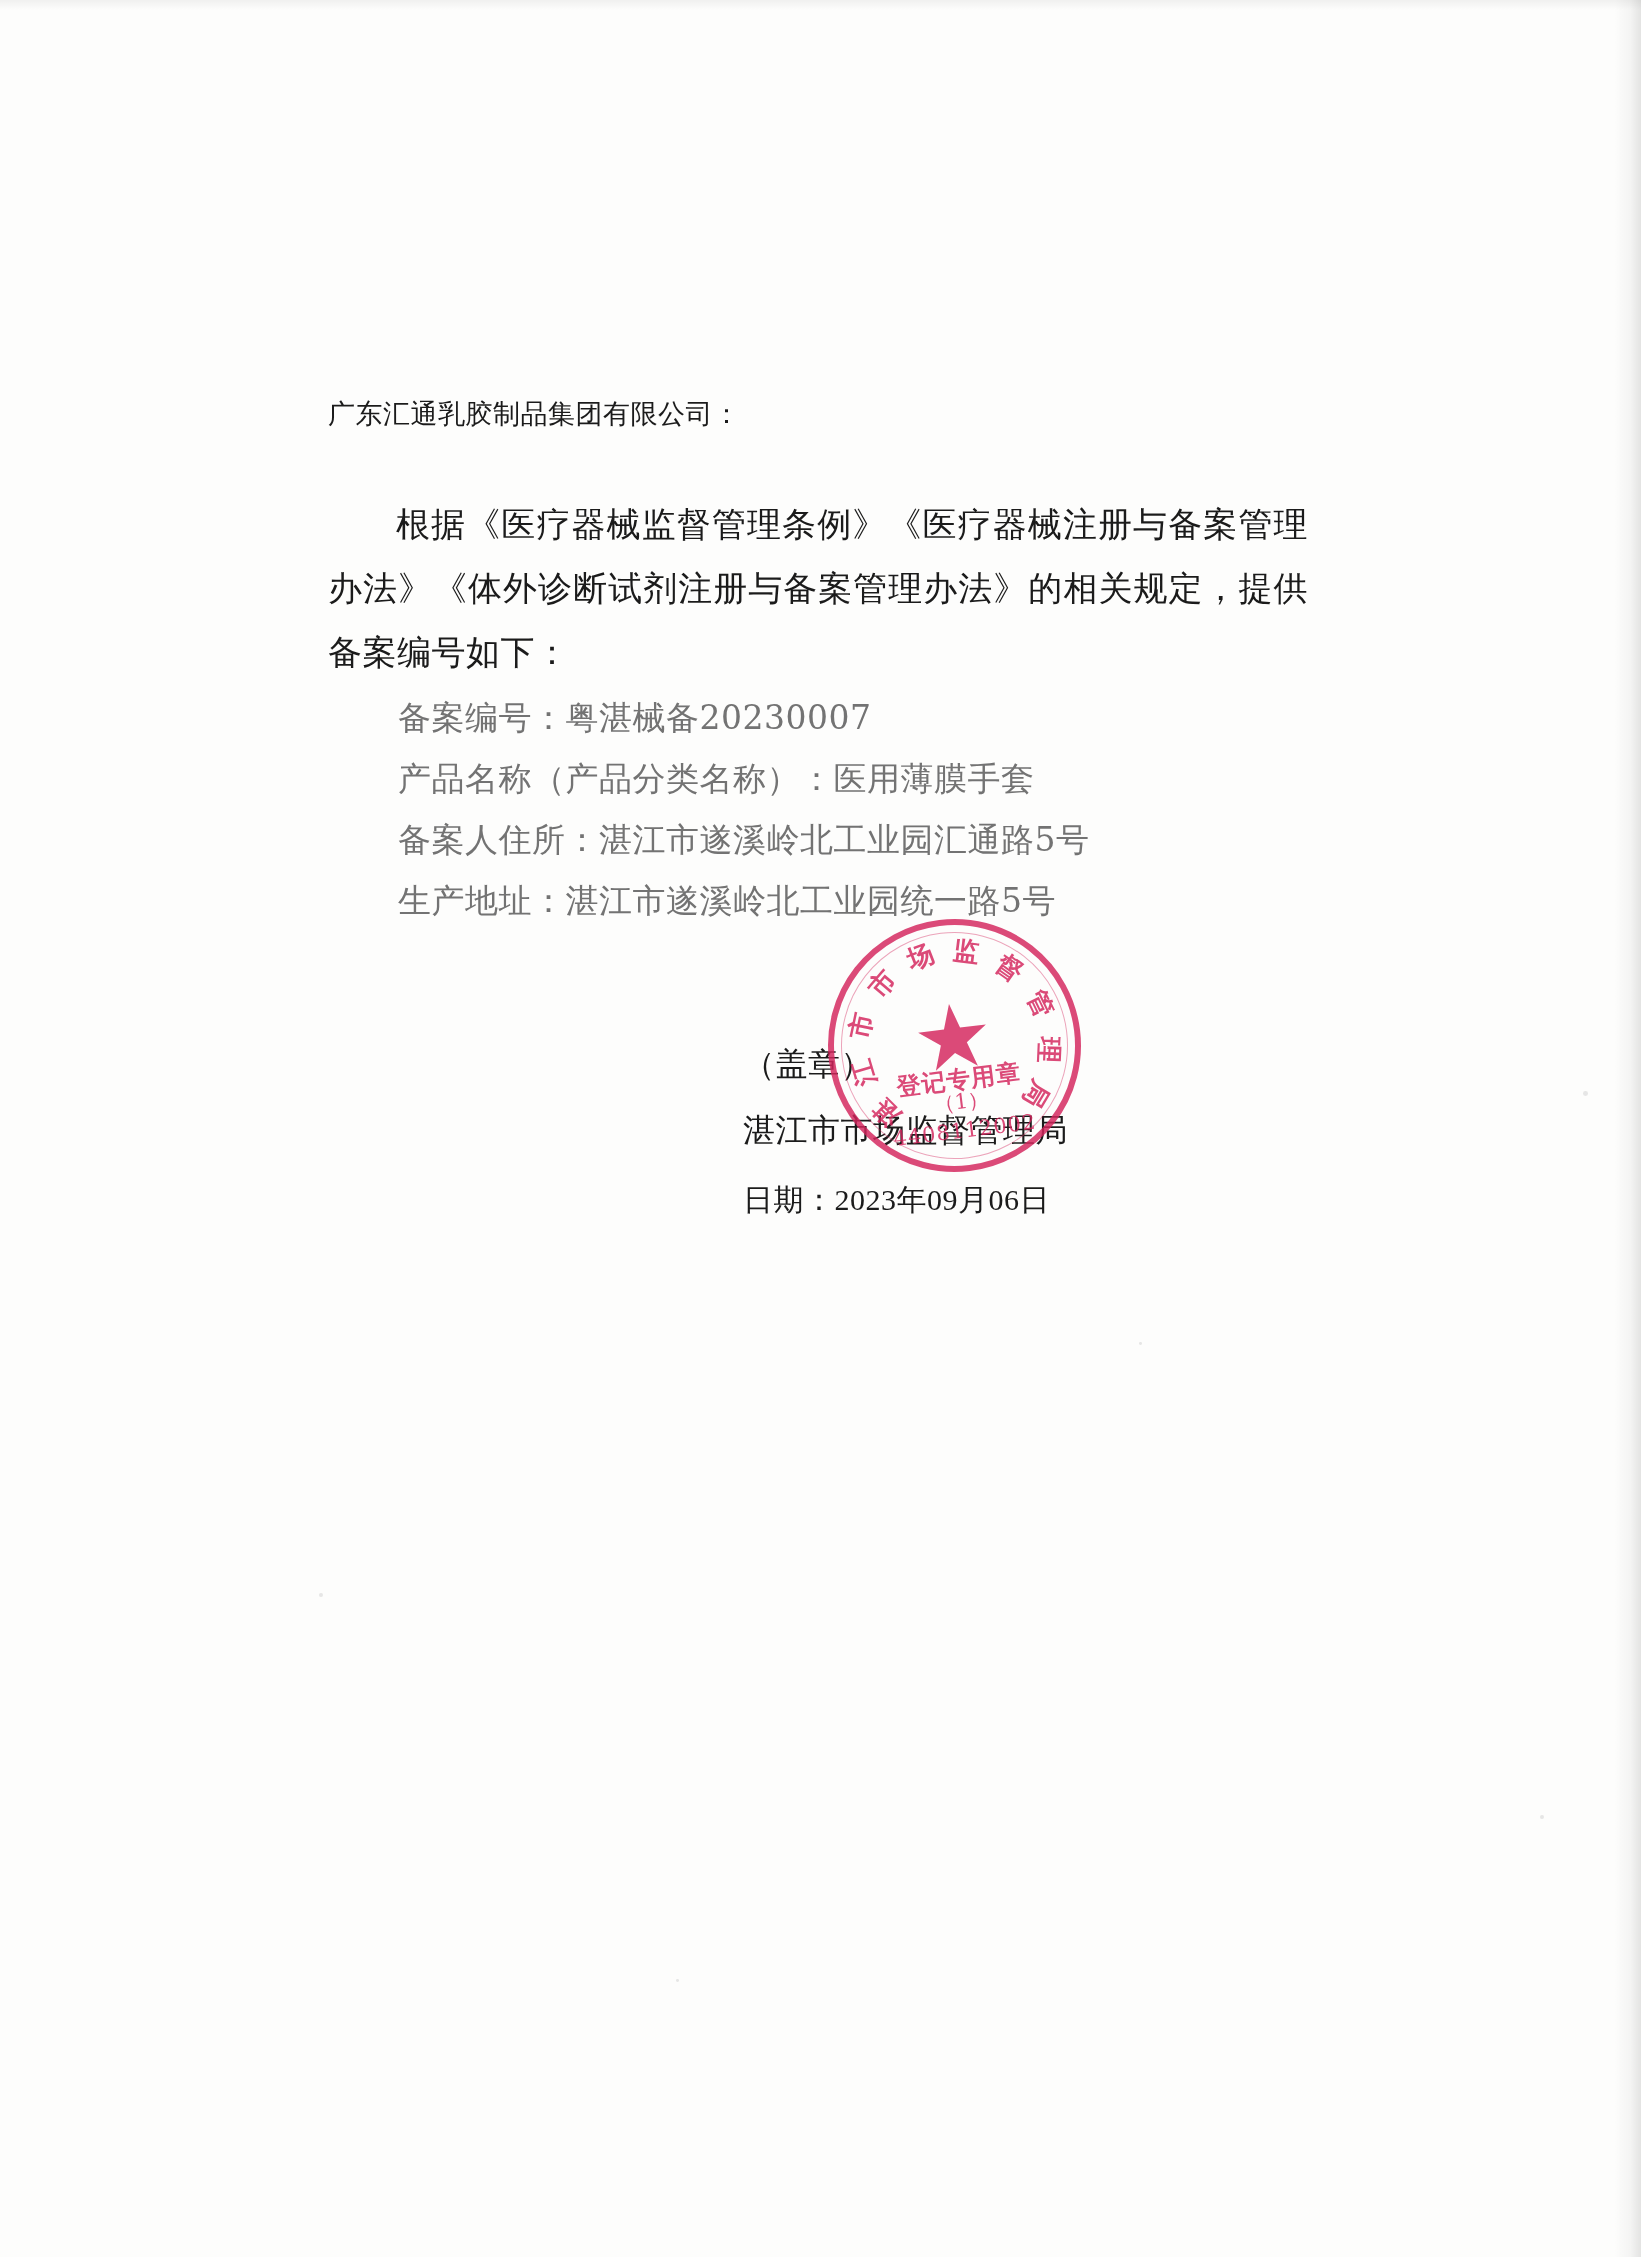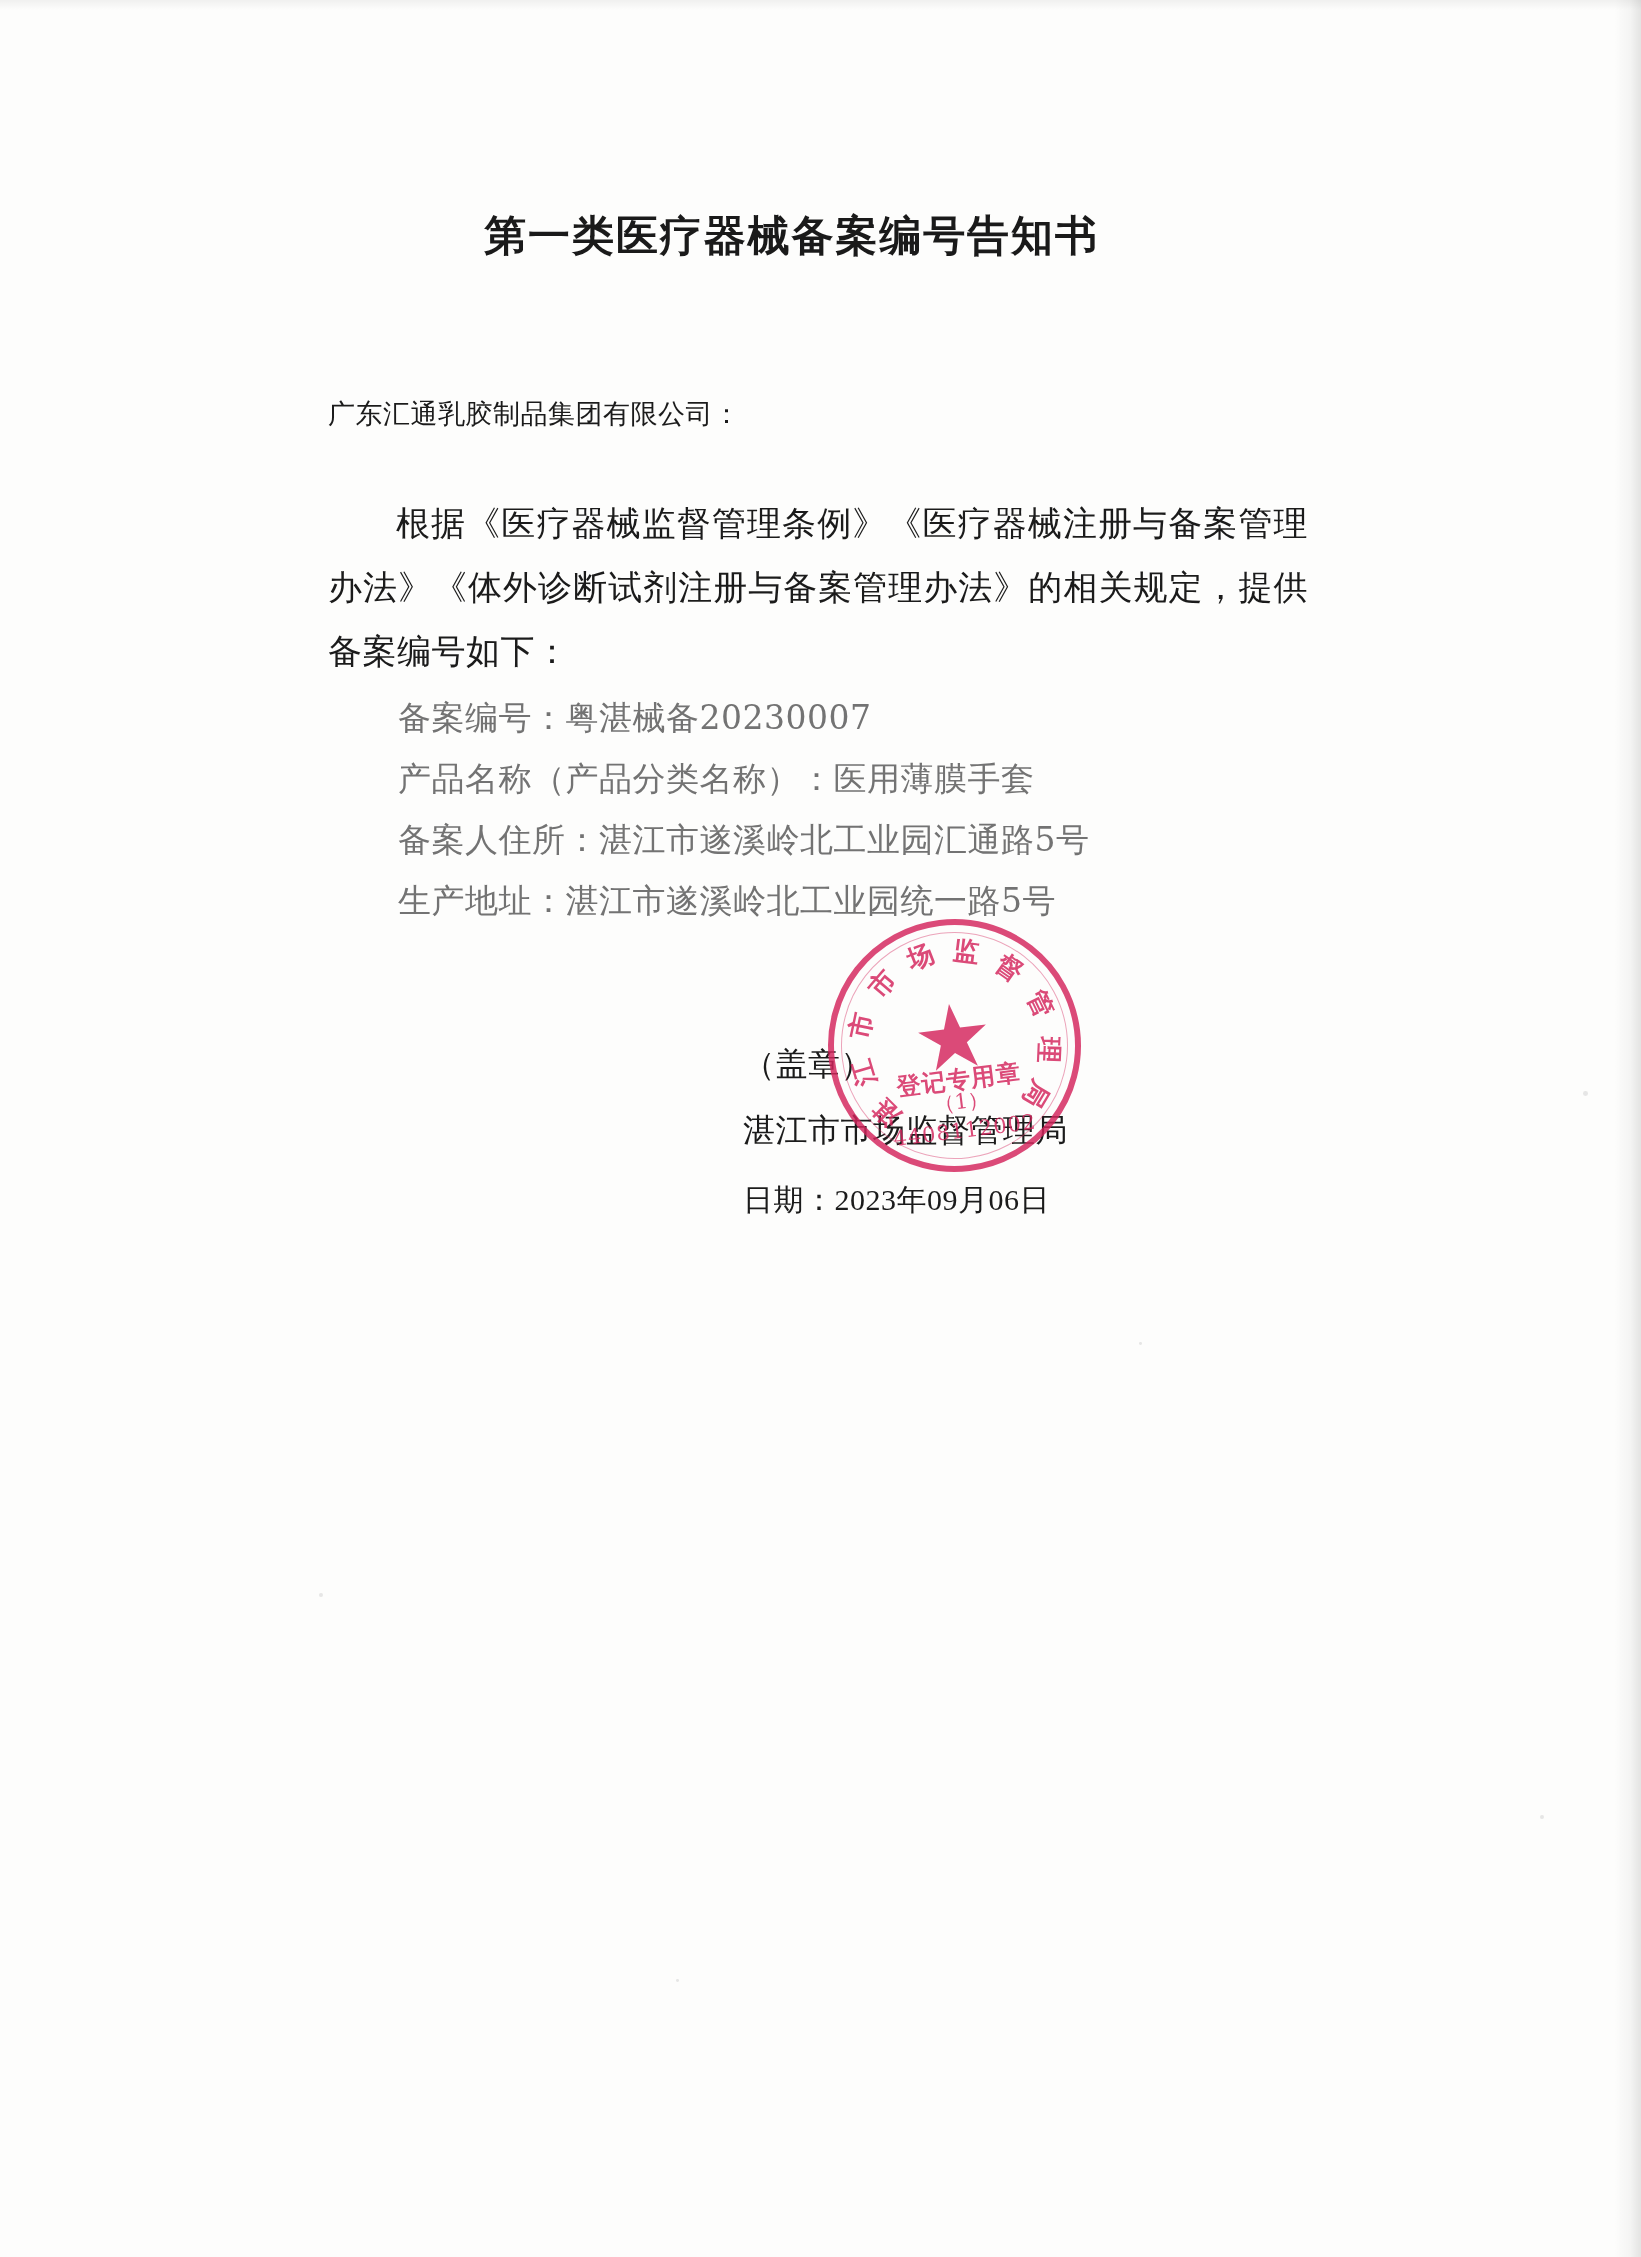--- a/index.html
+++ b/index.html
@@ -64,21 +64,21 @@
     font-family: "DejaVu Serif", "Liberation Serif", serif;
     font-size: 27px;
     color: #1b1b1b;
     letter-spacing: 0.5px;
   }
   .para {
     position: absolute;
     left: 328px;
     top: 492px;
     width: 980px;
-    font-family: Liberation Serif, serif;
+    font-family: Liberation Sans, sans-serif;
     font-size: 34px;
     line-height: 64px;
     color: #1b1b1b;
     text-indent: 68px;
     text-align: justify;
     letter-spacing: 0.5px;
   }
   .fields {
     position: absolute;
     left: 398px;
@@ -204,21 +204,20 @@
     opacity: 0.5;
   }
 </style>
 </head>
 <body>
 
 <div id="page">
 
   <div class="doc-body">
 
-    <div class="title">第一类医疗器械备案编号告知书</div>
 
     <div class="addressee">广东汇通乳胶制品集团有限公司：</div>
 
     <div class="para">根据《医疗器械监督管理条例》《医疗器械注册与备案管理办法》《体外诊断试剂注册与备案管理办法》的相关规定，提供备案编号如下：</div>
 
     <div class="fields">
       <div class="field-row">
         <span>备案编号：</span><span>粤湛械备20230007</span>
       </div>
       <div class="field-row">

